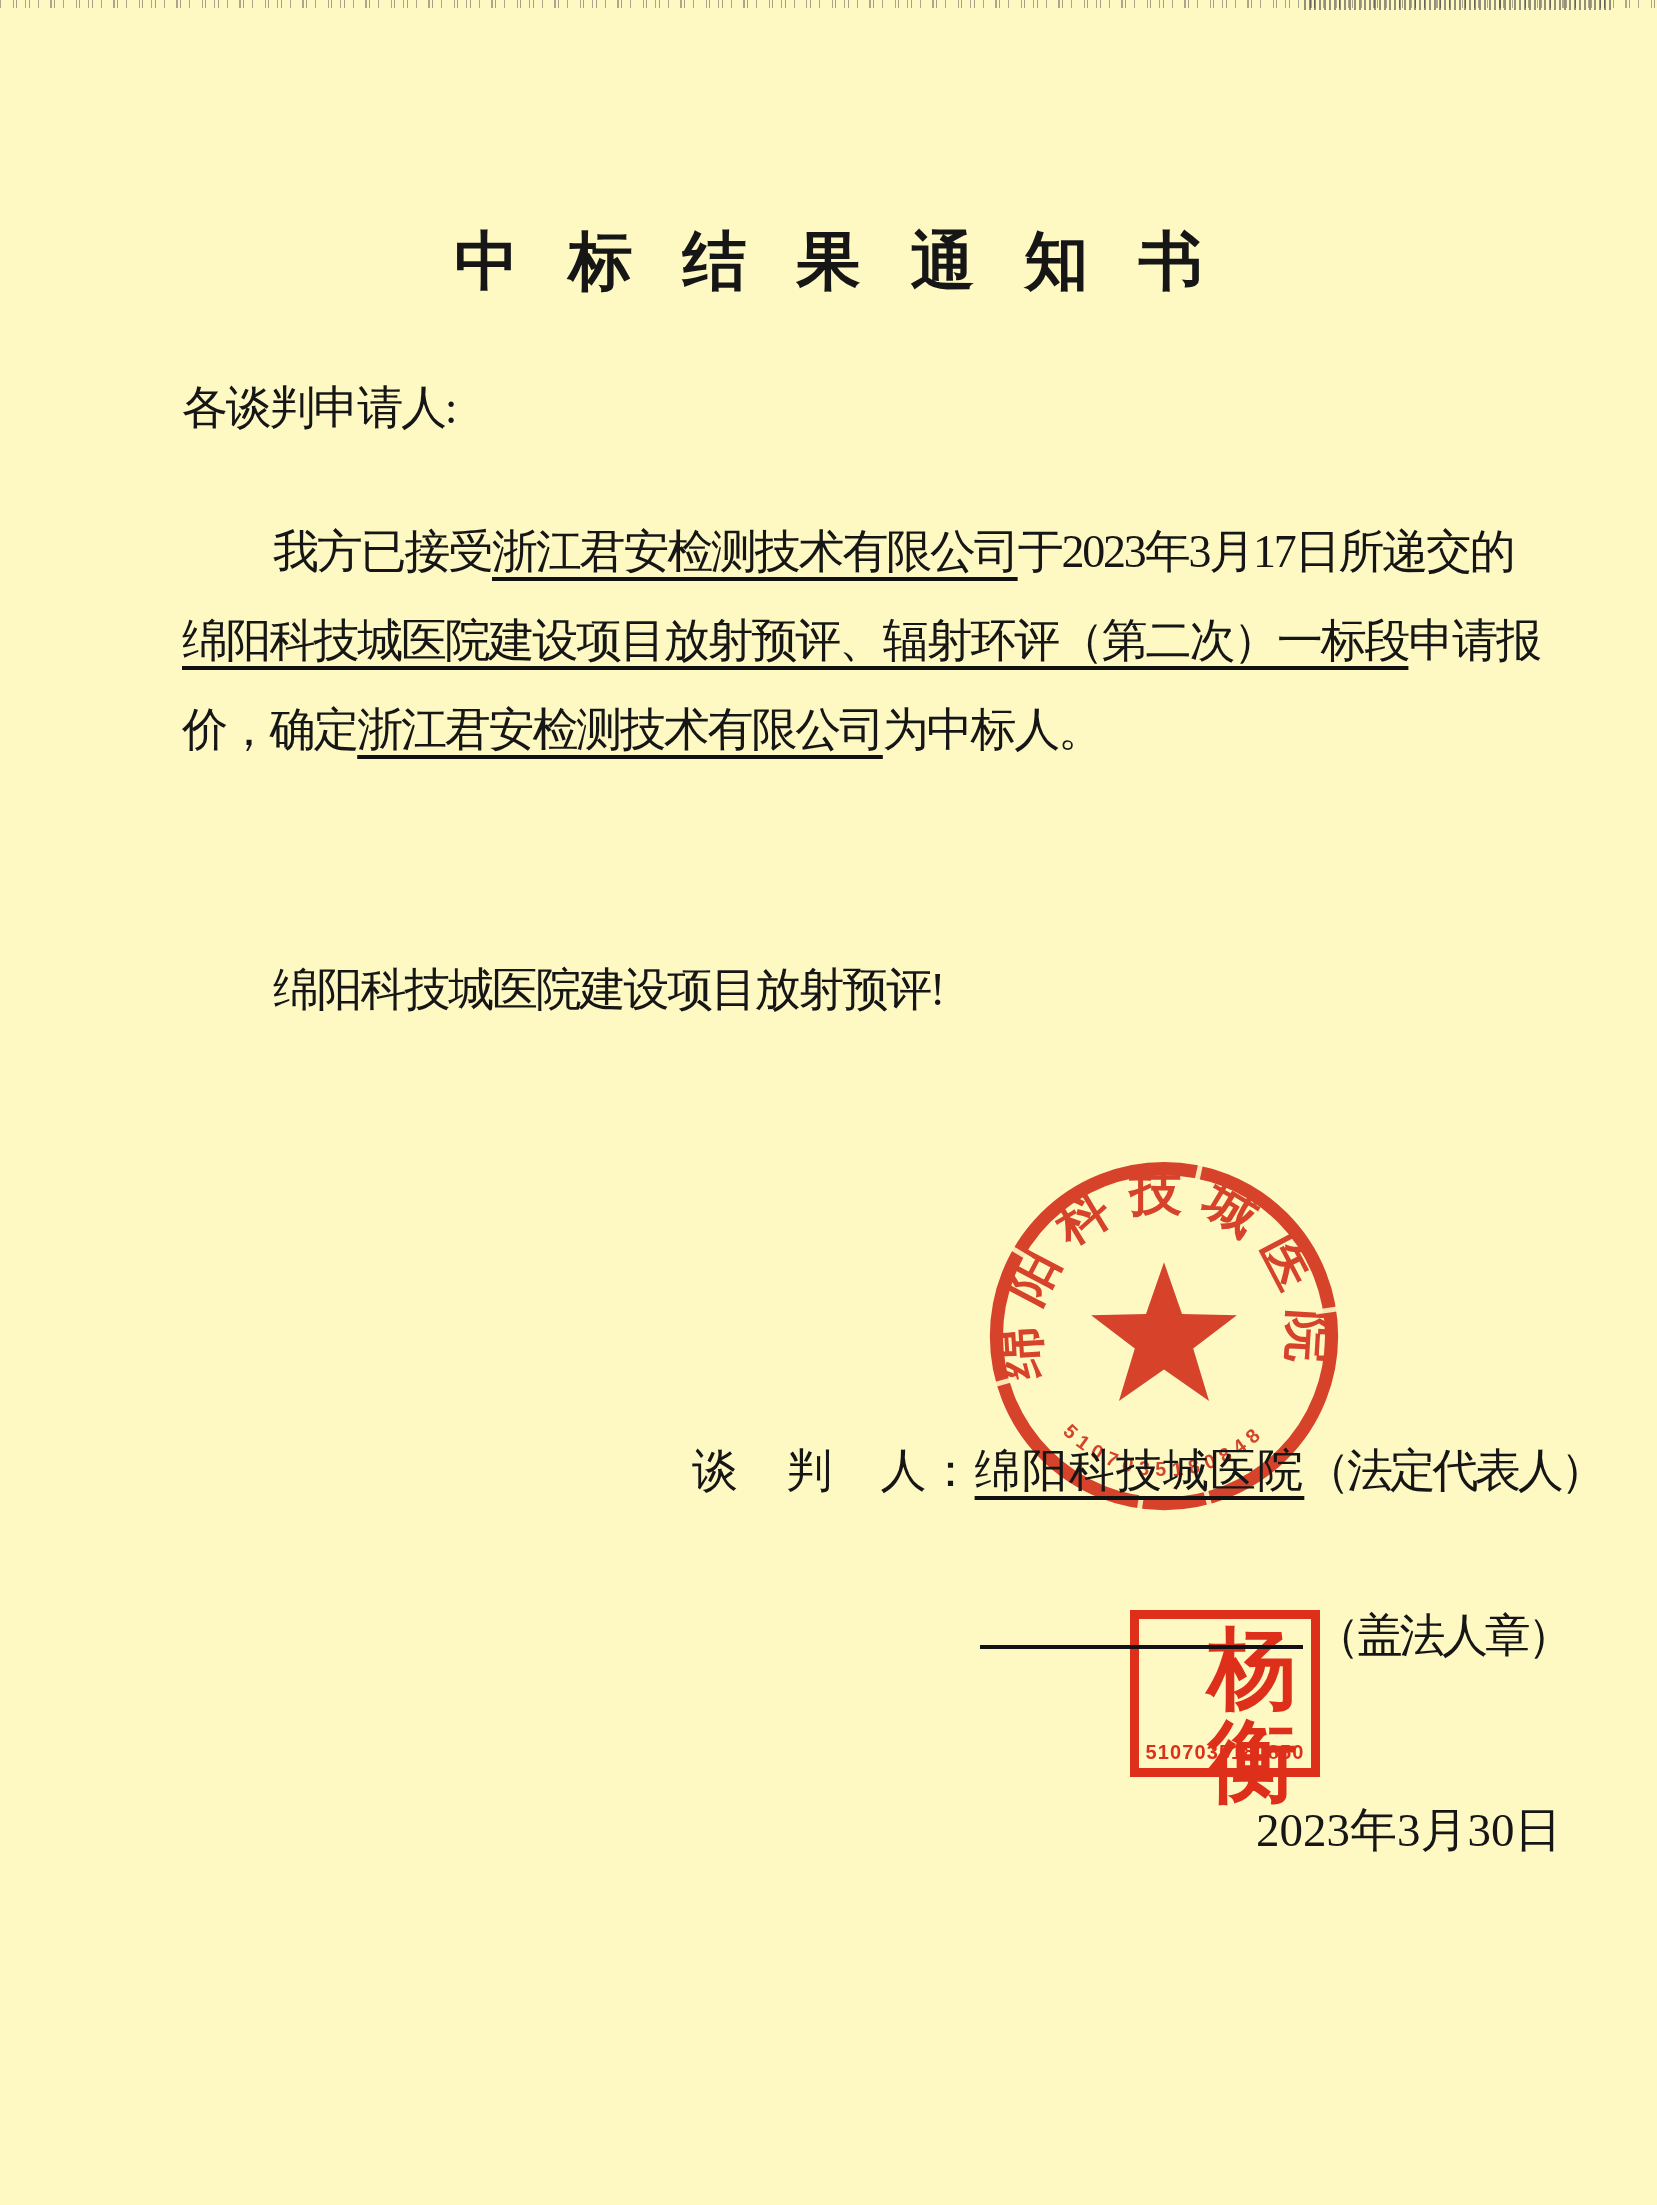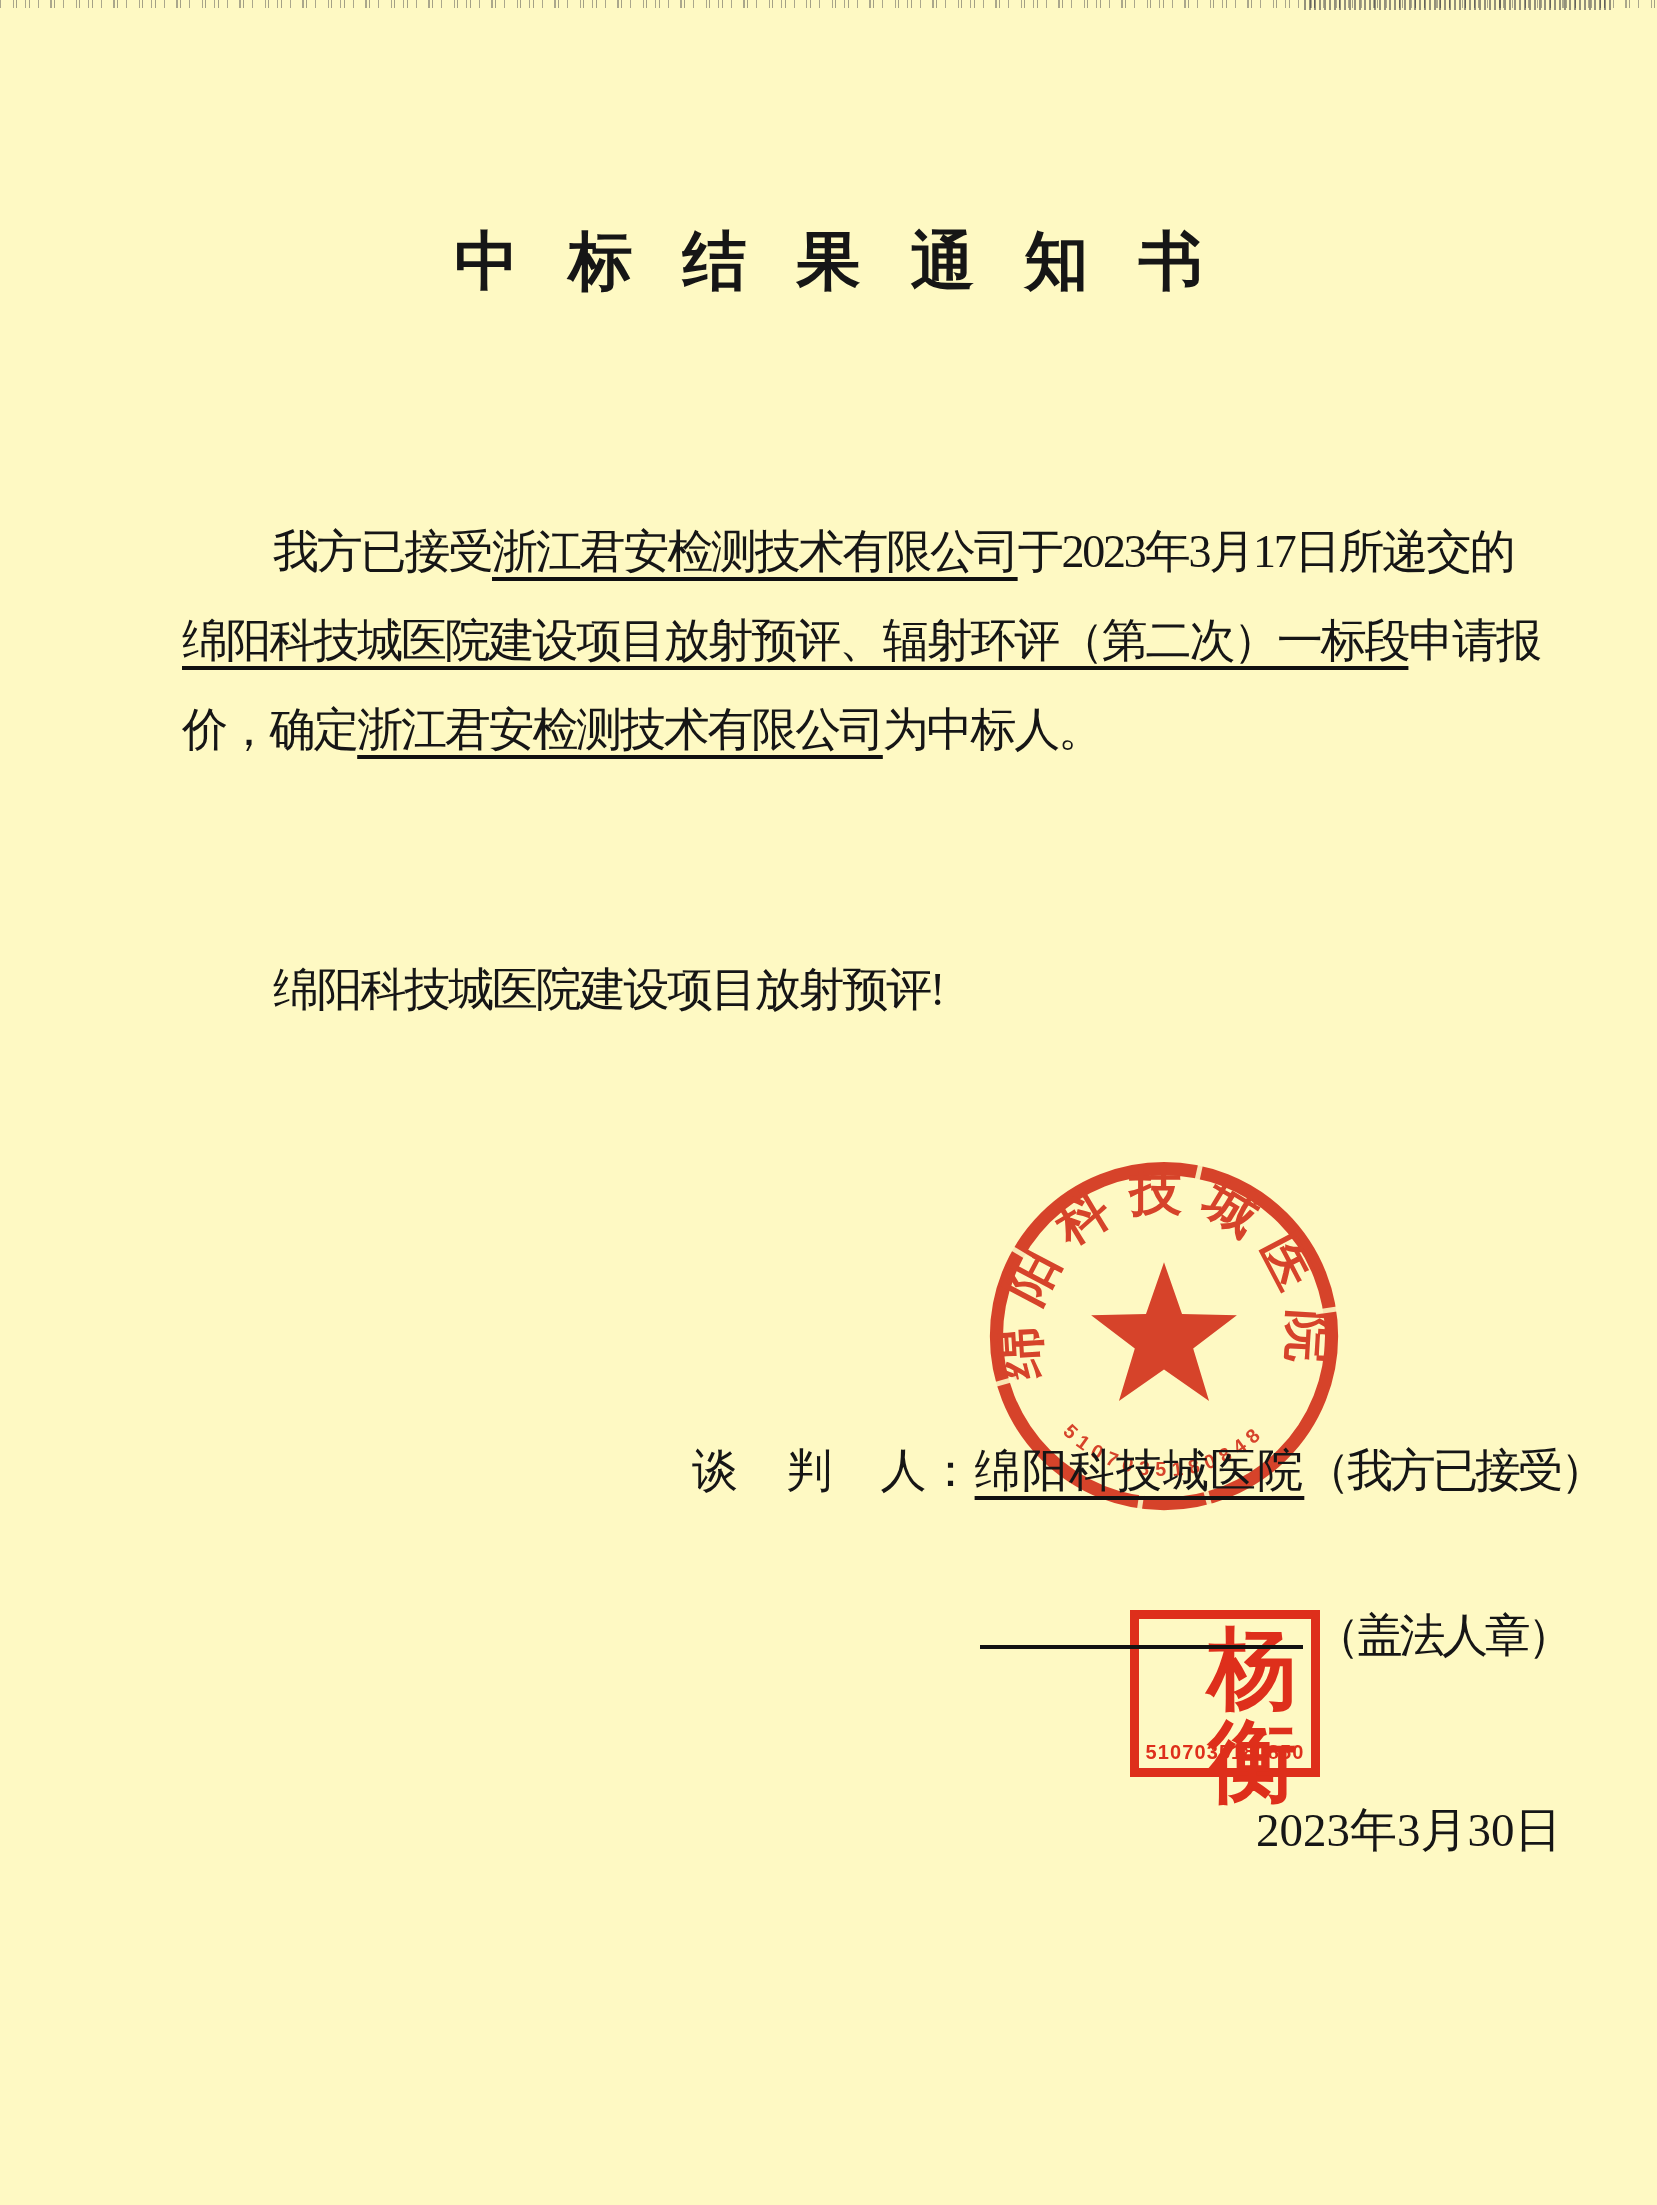--- a/index.html
+++ b/index.html
@@ -39,20 +39,21 @@
 </head>
 <body>
 
 <div class="page">
 
   <div class="scan-noise"></div>
   <div class="scan-noise2"></div>
 
   <h1 class="title">中标结果通知书</h1>
 
+  <div class="textline salutation">各谈判申请人:</div>
 
   <div class="textline l1"><span>我方已接受</span><span class="u">浙江君安检测技术有限公司</span><span>于2023年3月17日所递交的</span></div>
 
   <div class="textline l2"><span class="u">绵阳科技城医院建设项目放射预评、辐射环评（第二次）一标段</span><span>申请报</span></div>
 
   <div class="textline l3"><span>价，确定</span><span class="u">浙江君安检测技术有限公司</span><span>为中标人。</span></div>
 
   <div class="textline thanks">绵阳科技城医院建设项目放射预评!</div>
 
   <svg class="round-seal" viewBox="0 0 672 672">
@@ -71,21 +72,21 @@
     <g stroke="#ffffff" stroke-width="9" opacity="0.9">
       <line x1="394" y1="66" x2="406" y2="12"></line>
       <line x1="93" y1="200" x2="46" y2="172"></line>
       <line x1="67" y1="417" x2="14" y2="432"></line>
       <line x1="613" y1="296" x2="667" y2="288"></line>
       <line x1="297" y1="617" x2="289" y2="671"></line>
       <line x1="409" y1="610" x2="423" y2="663"></line>
     </g>
   </svg>
 
-  <div class="neg-row"><span>谈　判　人：</span><span class="u">绵阳科技城医院</span><span class="neg-note">（我方已接受）</span></div>
+  <div class="neg-row"><span>谈　判　人：</span><span class="u">绵阳科技城医院</span><span class="neg-note">（法定代表人）</span></div>
 
   <div class="sig-line"></div>
   <div class="legal-note">（盖法人章）</div>
 
   <div class="square-seal">
     <div class="seal-name">杨衡</div>
     <div class="seal-num">5107035180850</div>
   </div>
 
   <div class="date-line">2023年3月30日</div>

